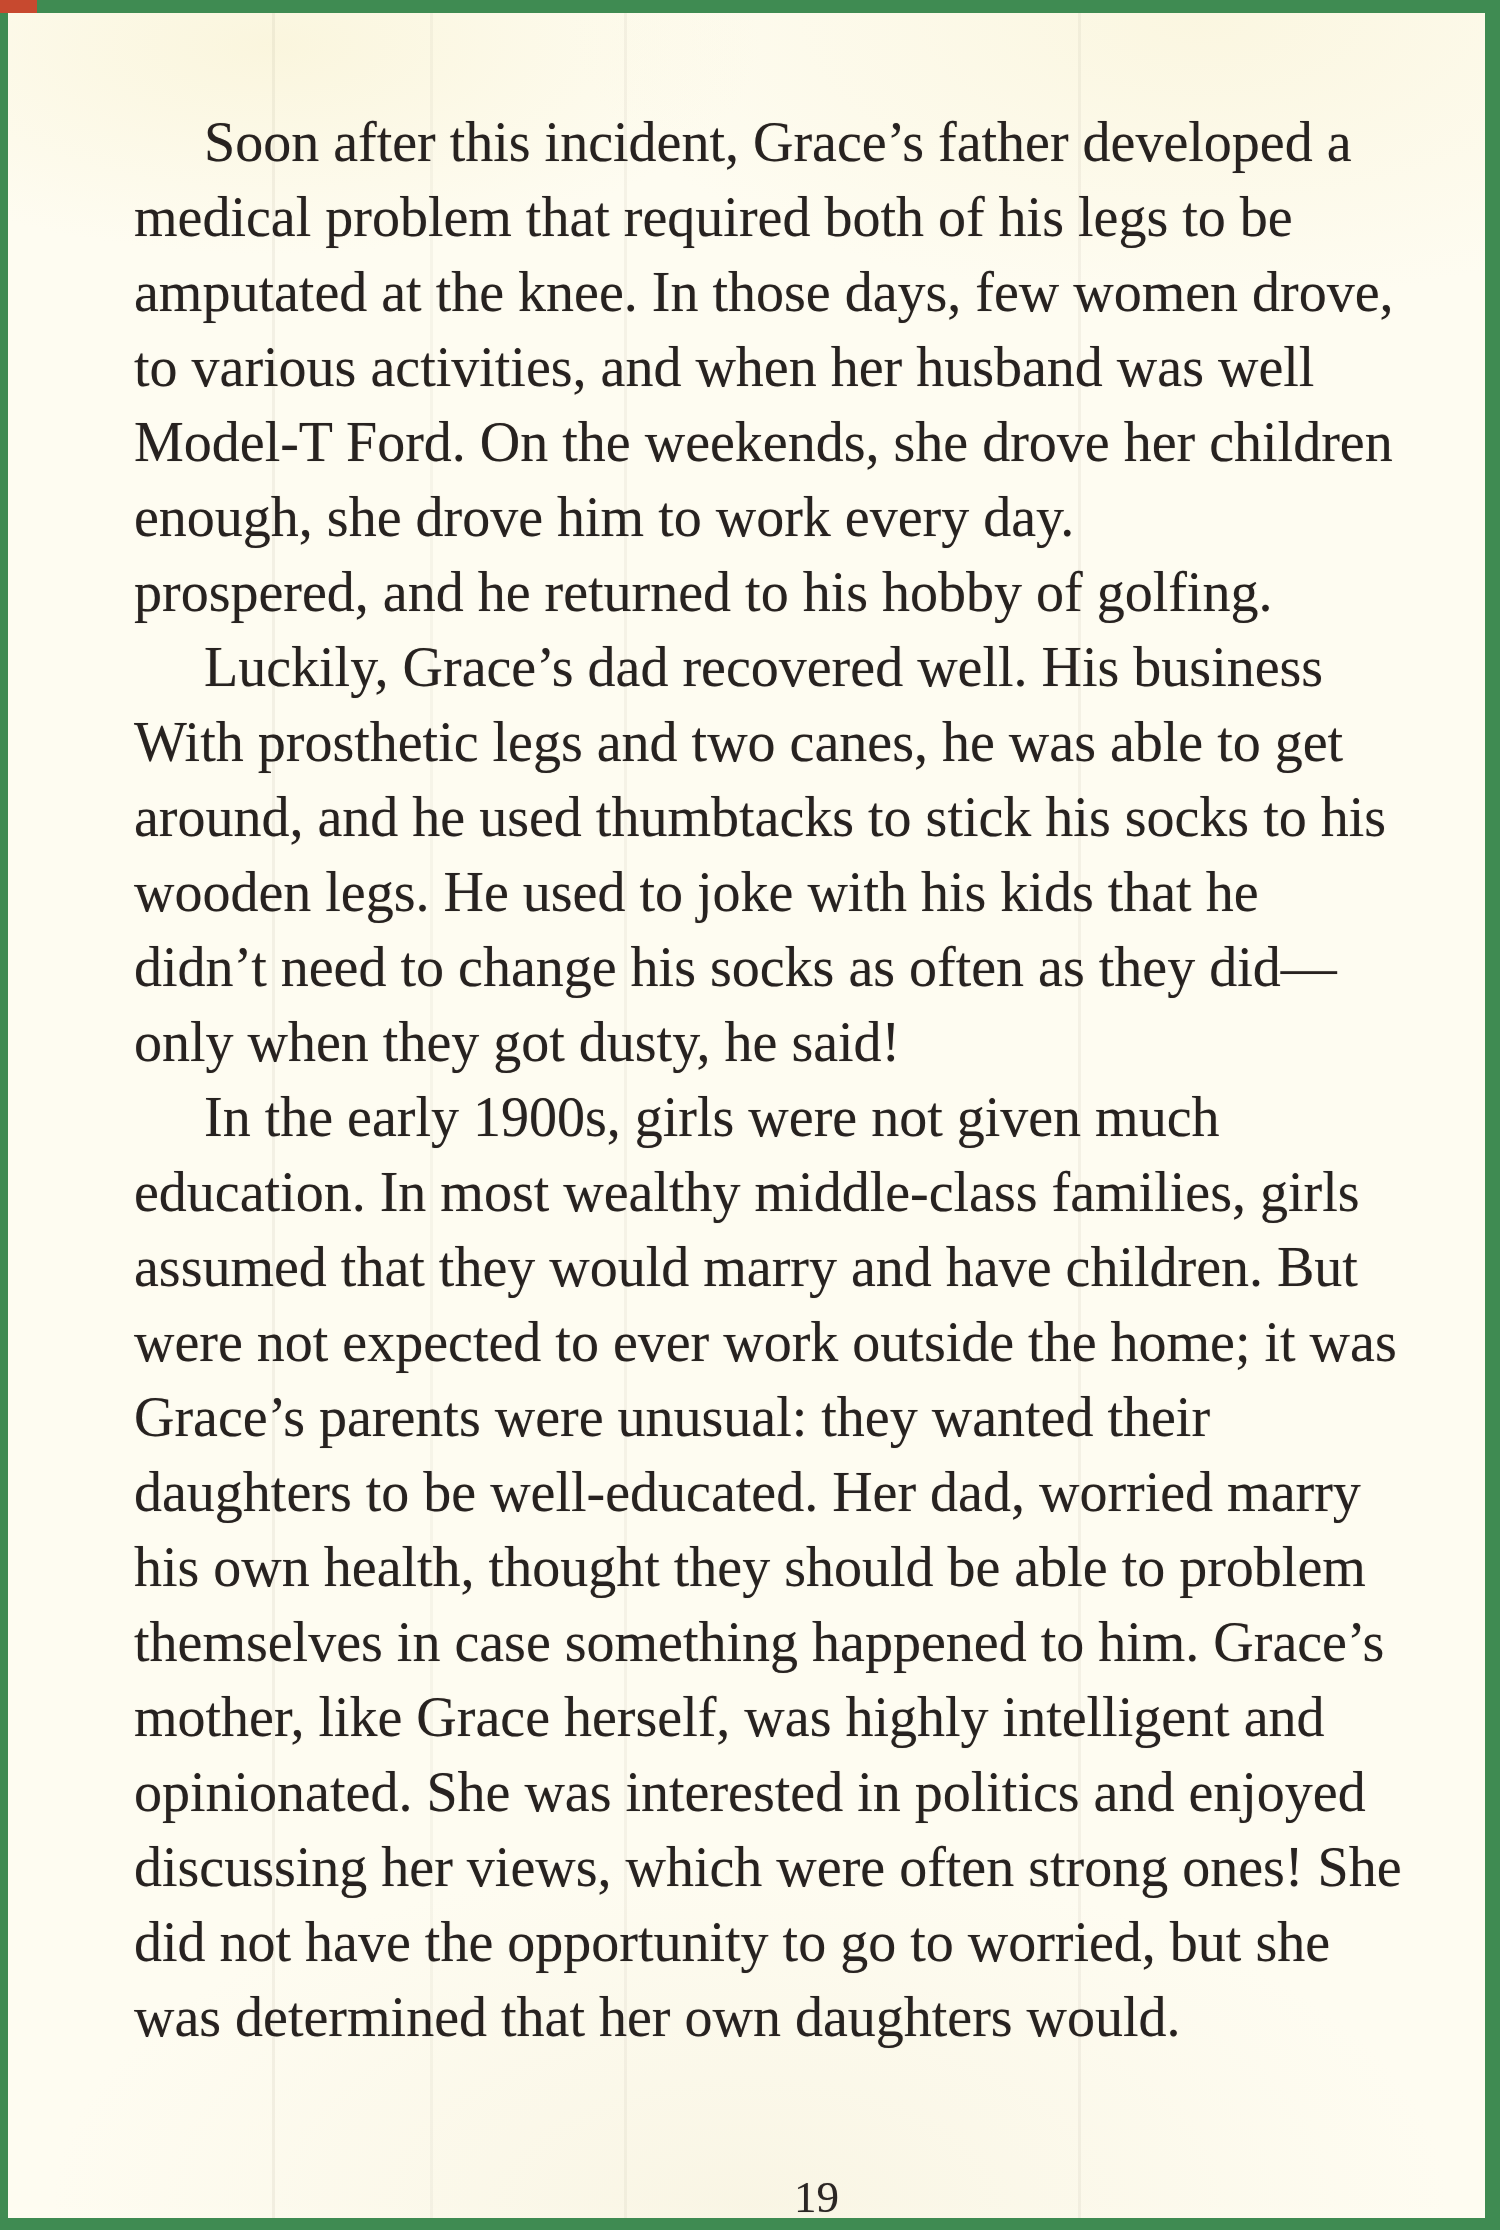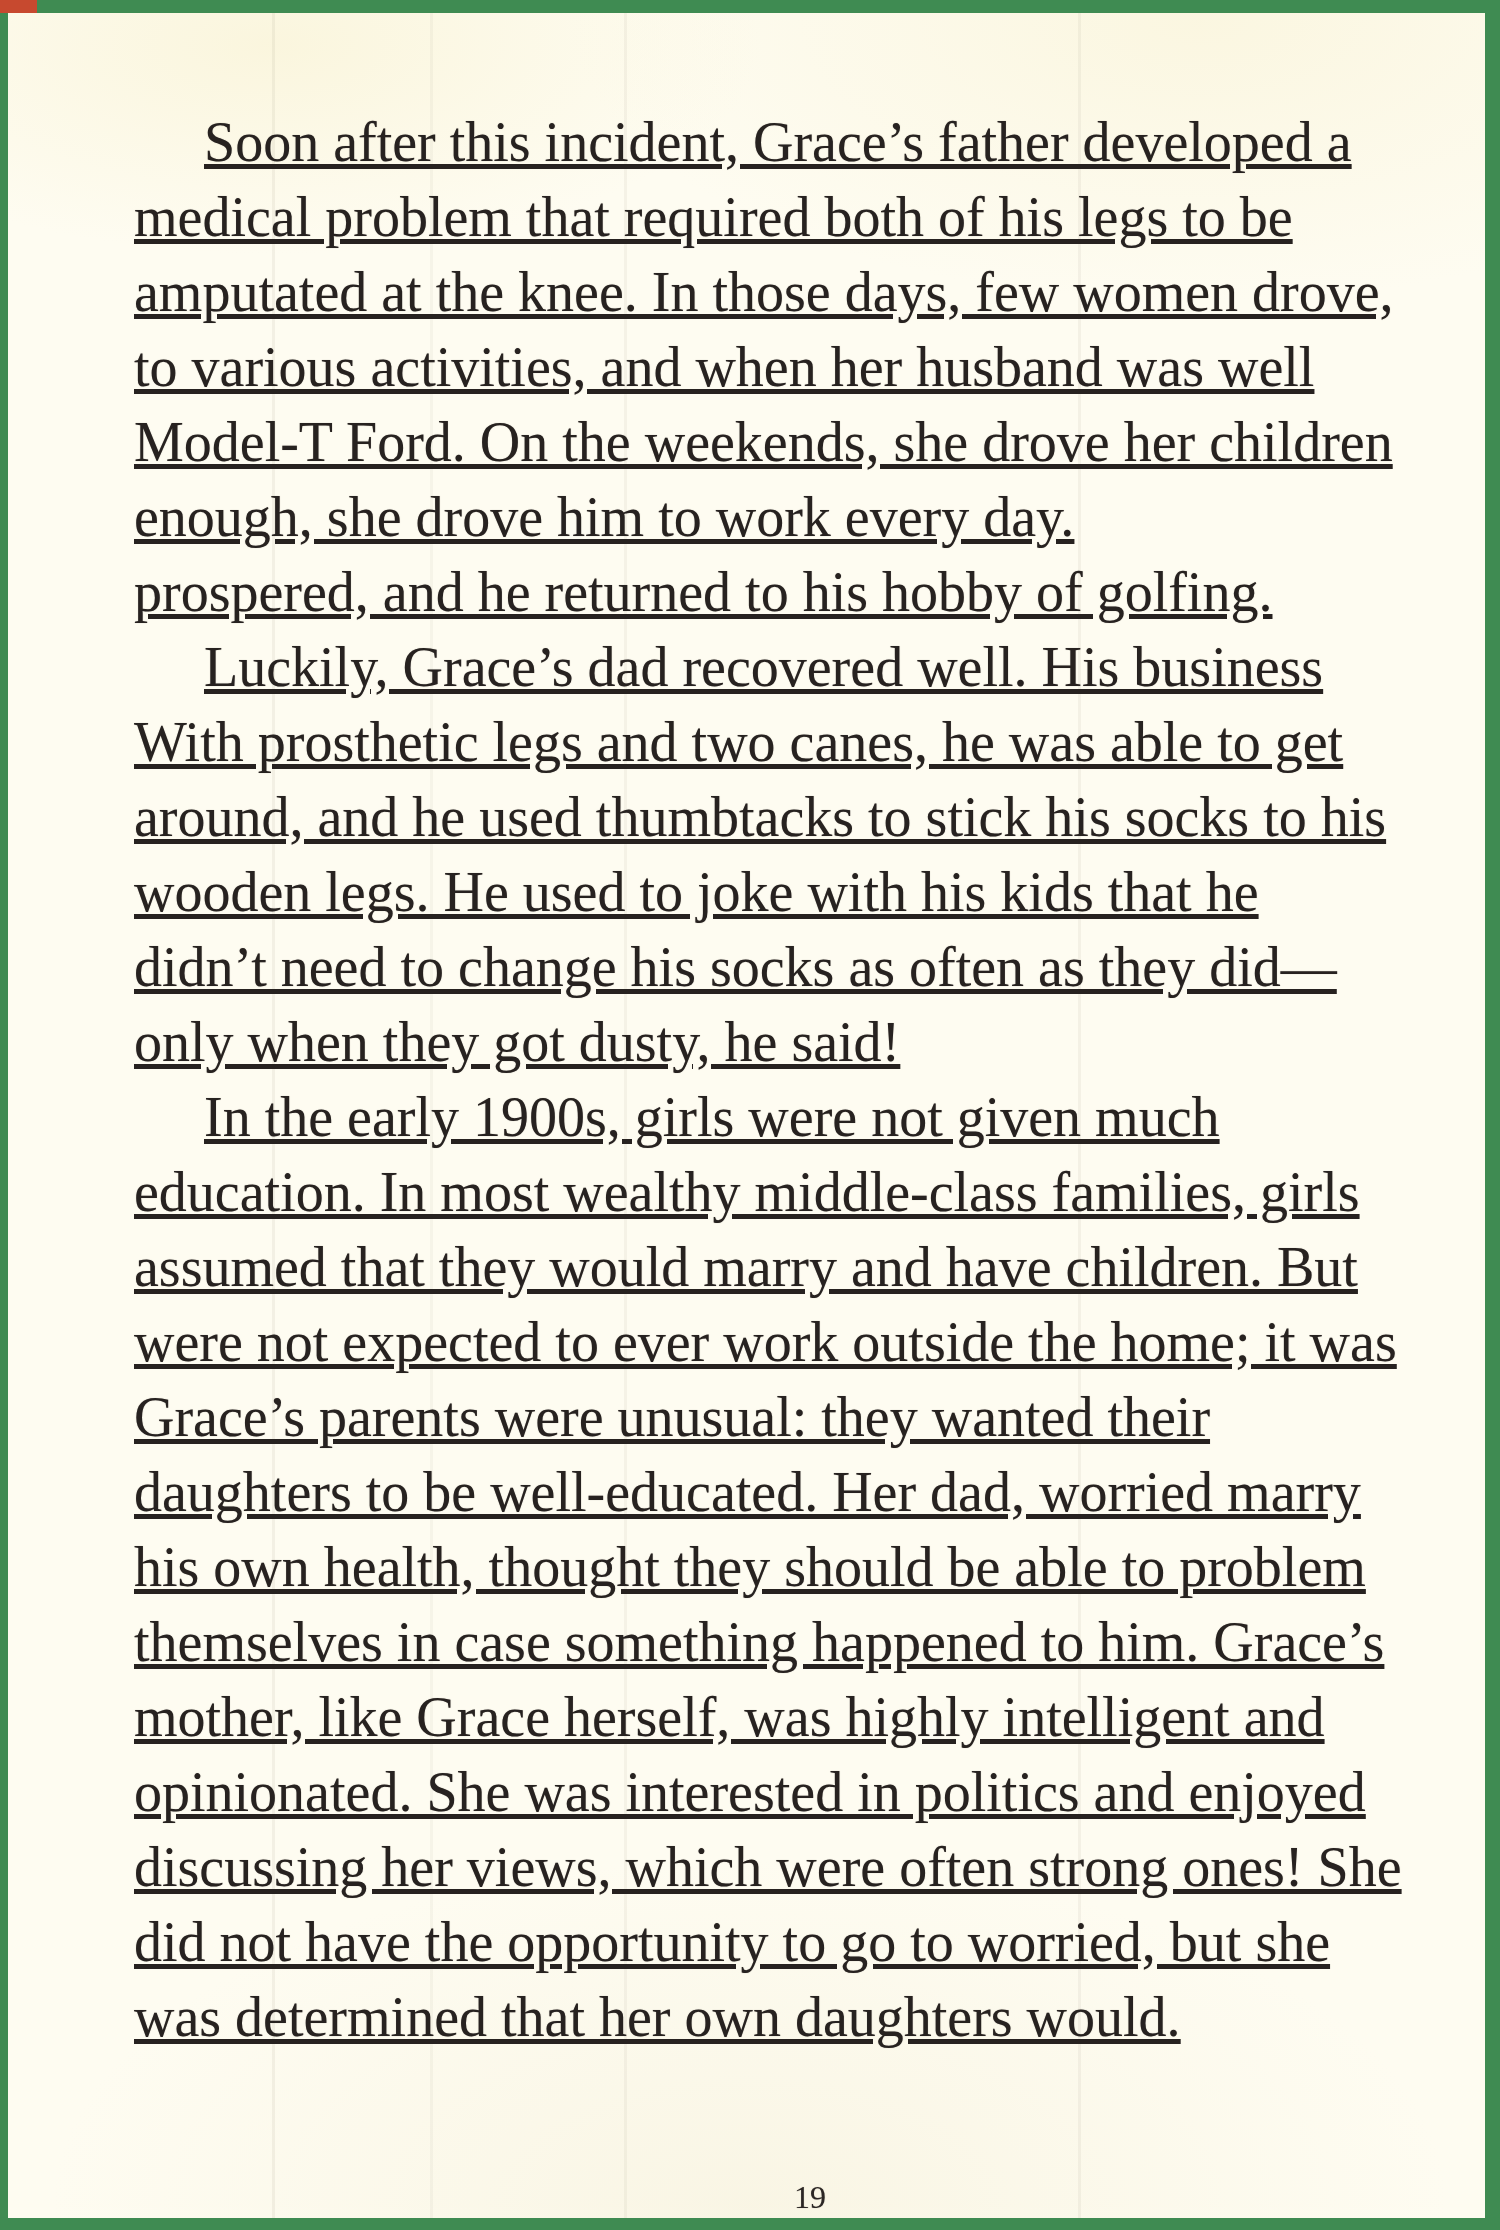--- a/index.html
+++ b/index.html
@@ -50,28 +50,28 @@
   .text-block {
     position: absolute;
     left: 134px;
     top: 105px;
     width: 1282px;
     color: #272220;
     font-size: 56px;
     line-height: 75px;
     text-shadow: 0 0 1px rgba(45,38,32,0.35);
   }
-  .line { white-space: nowrap; text-decoration: underline; }
+  .line { white-space: nowrap; }
   .line.indent { text-indent: 70px; }
   .page-number {
     position: absolute;
     left: 794px;
     top: 2172px;
     color: #2b2624;
-    font-size: 32px;
+    font-size: 45px;
     line-height: 50px;
     text-shadow: 0 0 1px rgba(45,38,32,0.35);
   }
 </style>
 </head>
 <body style="background: rgb(254, 252, 241);">
 
 <div class="page">
   <div class="streak s1"></div>
   <div class="streak s2"></div>

